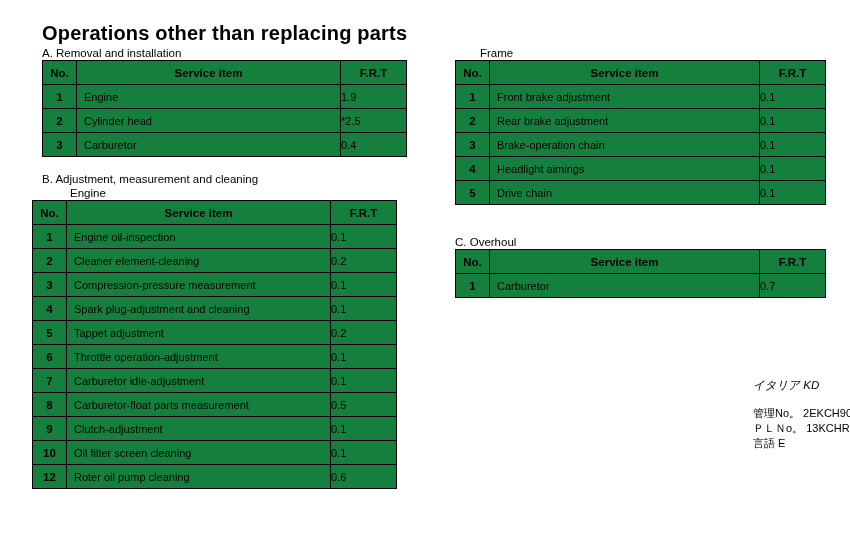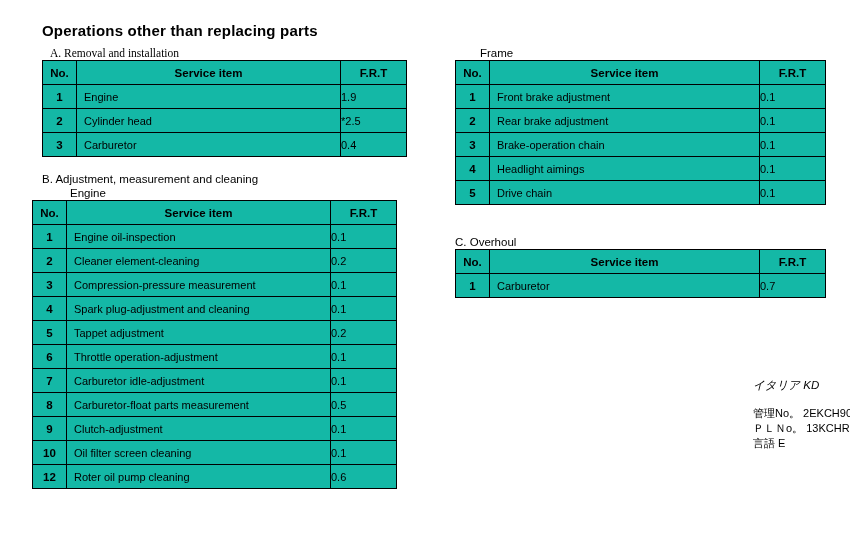--- a/index.html
+++ b/index.html
@@ -17,39 +17,39 @@
   }
   .page {
     position: relative;
     width: 850px;
     height: 556px;
   }
   .title {
     position: absolute;
     left: 42px;
     top: 22px;
-    font-size: 15px;
+    font-size: 20px;
     font-weight: bold;
     letter-spacing: 0.2px;
   }
   .section-label {
     position: absolute;
     font-size: 11.5px;
     white-space: nowrap;
   }
   .sub-label {
     position: absolute;
     font-size: 11.5px;
     white-space: nowrap;
   }
   table.frt {
     position: absolute;
     border-collapse: collapse;
     table-layout: fixed;
-    background: #14b8a6;
+    background: #15803d;
   }
   table.frt th, table.frt td {
     border: 1px solid #000;
     font-size: 11px;
     padding: 0;
     height: 23px;
     vertical-align: middle;
   }
   table.frt th {
     font-weight: bold;
@@ -88,21 +88,21 @@
     vertical-align: super;
   }
 </style>
 </head>
 <body>
 
 <div class="page">
 
   <div class="title">Operations other than replacing parts</div>
 
-  <div class="section-label" style="left:50px; top:47px;font-family:Liberation Serif, serif;">A. Removal and installation</div>
+  <div class="section-label" style="left:42px; top:47px;">A. Removal and installation</div>
   <table class="frt" id="table-a" style="left:42px; top:60px; width:364px;">
     <colgroup>
         <col style="width:34px">
         <col style="width:264px">
         <col style="width:66px">
       </colgroup>
     <thead>
       <tr>
         <th>No.</th>
         <th>Service item</th>

